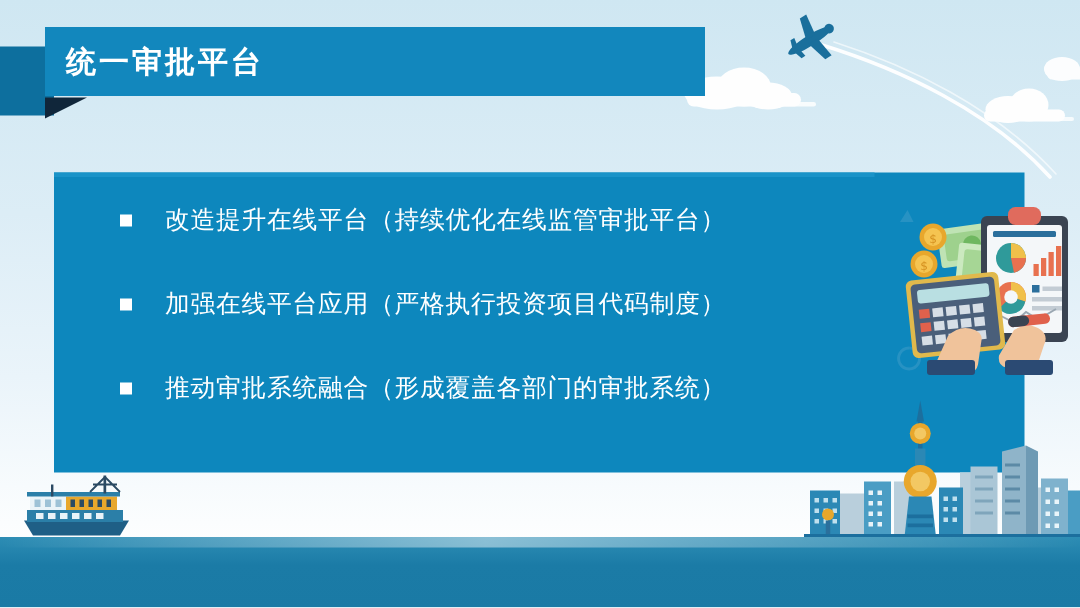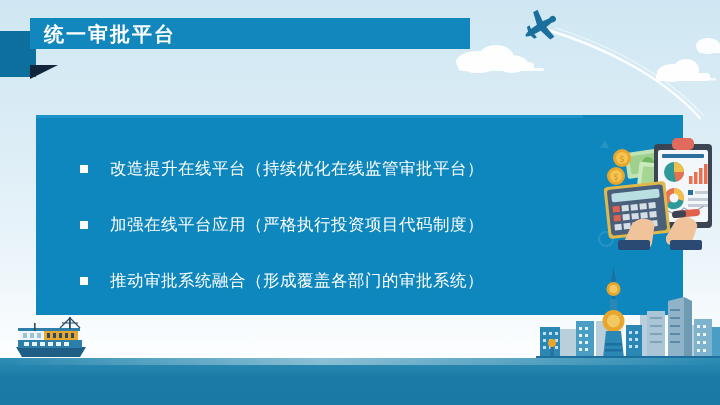--- a/index.html
+++ b/index.html
@@ -50,21 +50,21 @@
     top: 50px;
     width: 0; height: 0;
     border-left: 28px solid #10263a;
     border-bottom: 14px solid transparent;
   }
   .ribbon-main {
     position: absolute;
     left: 30px;
     top: 3px;
     width: 440px;
-    height: 31px;
+    height: 46px;
     background: #1287bd;
     display: flex;
     align-items: center;
   }
   .ribbon-title {
     color: #ffffff;
     font-size: 20px;
     font-weight: bold;
     letter-spacing: 2px;
     margin-left: 14px;
@@ -73,21 +73,21 @@
 
   
   .panel {
     position: absolute;
     left: 36px;
     top: 115px;
     width: 647px;
     height: 200px;
     background: #0d87bd;
     box-sizing: border-box;
-    padding: 26px 0 0 0;
+    padding: 4px 0 0 0;
   }
   .panel-top-edge {
     position: absolute;
     left: 0; top: 0;
     width: 547px; height: 3px;
     background: #1a93c8;
   }
   .bullet-list {
     list-style: none;
     margin: 0;

